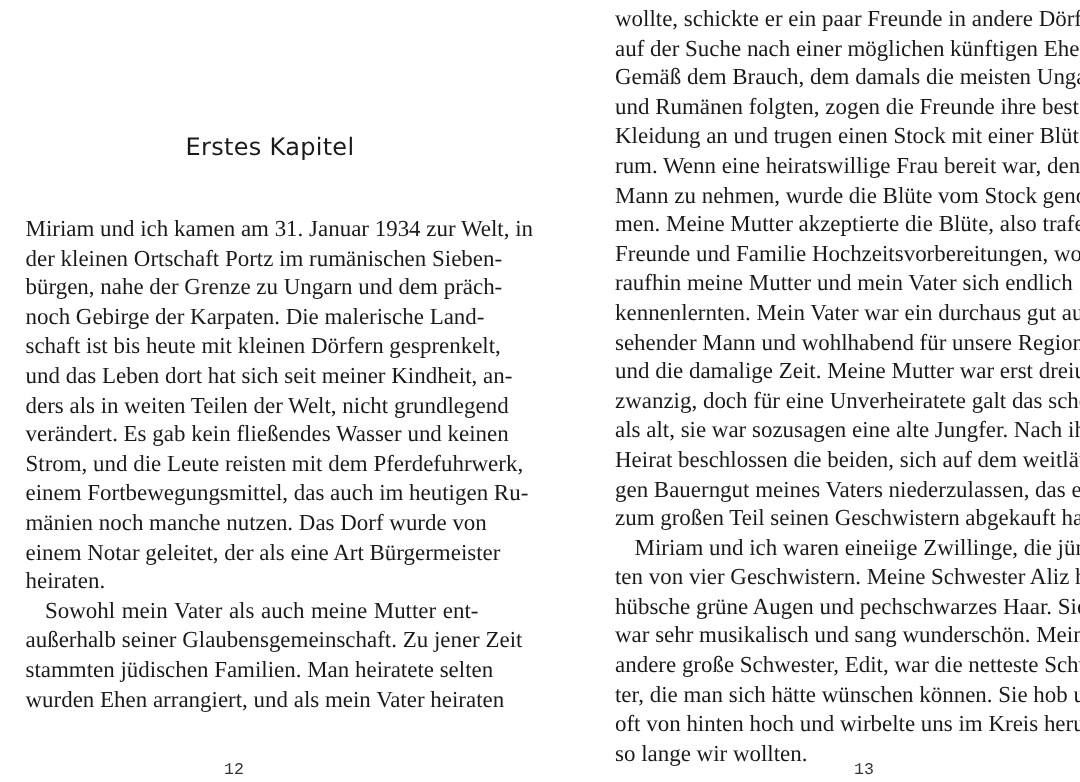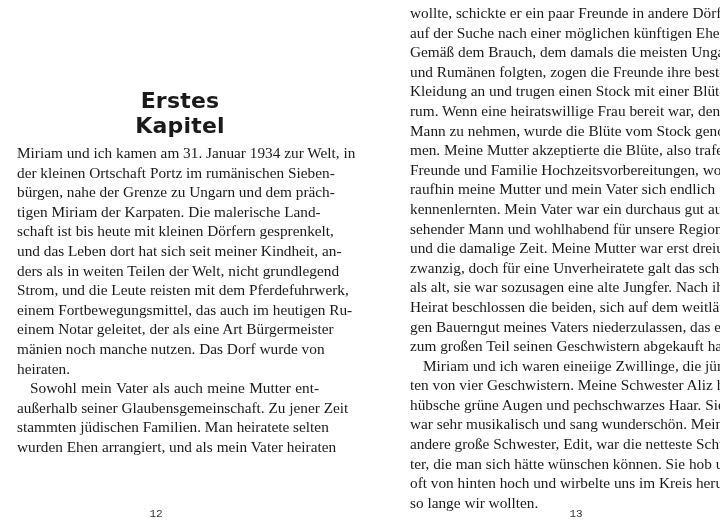--- a/index.html
+++ b/index.html
@@ -6,22 +6,22 @@
     body {
       width: 720px; height: 521px; overflow: hidden;
       background: #ffffff; position: relative;
       color: #1a1a1a;
     }
     .page { position: absolute; top: 0; height: 521px; }
     .page-left { left: 0; width: 360px; }
     .page-right { left: 360px; width: 360px; }
     .chapter-title {
       position: absolute; top: 88px; left: 95px; width: 170px;
-      font-family: "DejaVu Sans", sans-serif; font-size: 22px;
-      color: #1a1a1a; text-align: center; letter-spacing: 0.2px; font-weight: bold;
+      font-family: "DejaVu Sans", sans-serif; font-size: 16px;
+      color: #1a1a1a; text-align: center; letter-spacing: 0.2px;
     }
     .text-block {
       position: absolute;
       font-family: "Liberation Serif", serif;
       font-size: 15.3px; line-height: 19.6px;
       color: #1a1a1a;
     }
     .text-left { left: 17px; top: 143px; width: 302px; }
     .text-right { left: 50px; top: 3px; width: 302px; }
     .line { display: block; white-space: nowrap; height: 19.6px; text-align: justify; text-align-last: justify; }
@@ -36,28 +36,29 @@
   </style>
 </head>
 <body>
 
 <div class="page page-left">
   <div class="chapter-title">Erstes Kapitel</div>
   <div class="text-block text-left" id="left-text">
       <span class="line">Miriam und ich kamen am 31. Januar 1934 zur Welt, in</span>
       <span class="line">der kleinen Ortschaft Portz im rumänischen Sieben-</span>
       <span class="line">bürgen, nahe der Grenze zu Ungarn und dem präch-</span>
-      <span class="line">tigen Miriam der Karpaten. Die malerische Land-</span>
+      <span class="line">noch Gebirge der Karpaten. Die malerische Land-</span>
       <span class="line">schaft ist bis heute mit kleinen Dörfern gesprenkelt,</span>
       <span class="line">und das Leben dort hat sich seit meiner Kindheit, an-</span>
       <span class="line">ders als in weiten Teilen der Welt, nicht grundlegend</span>
+      <span class="line">verändert. Es gab kein fließendes Wasser und keinen</span>
       <span class="line">Strom, und die Leute reisten mit dem Pferdefuhrwerk,</span>
       <span class="line">einem Fortbewegungsmittel, das auch im heutigen Ru-</span>
+      <span class="line">mänien noch manche nutzen. Das Dorf wurde von</span>
       <span class="line">einem Notar geleitet, der als eine Art Bürgermeister</span>
-      <span class="line">mänien noch manche nutzen. Das Dorf wurde von</span>
       <span class="line last">heiraten.</span>
       <span class="line indent">Sowohl mein Vater als auch meine Mutter ent-</span>
       <span class="line">außerhalb seiner Glaubensgemeinschaft. Zu jener Zeit</span>
       <span class="line">stammten jüdischen Familien. Man heiratete selten</span>
       <span class="line">wurden Ehen arrangiert, und als mein Vater heiraten</span>
     </div>
   <div class="page-number pn-left">12</div>
 </div>
 
 <div class="page page-right">

